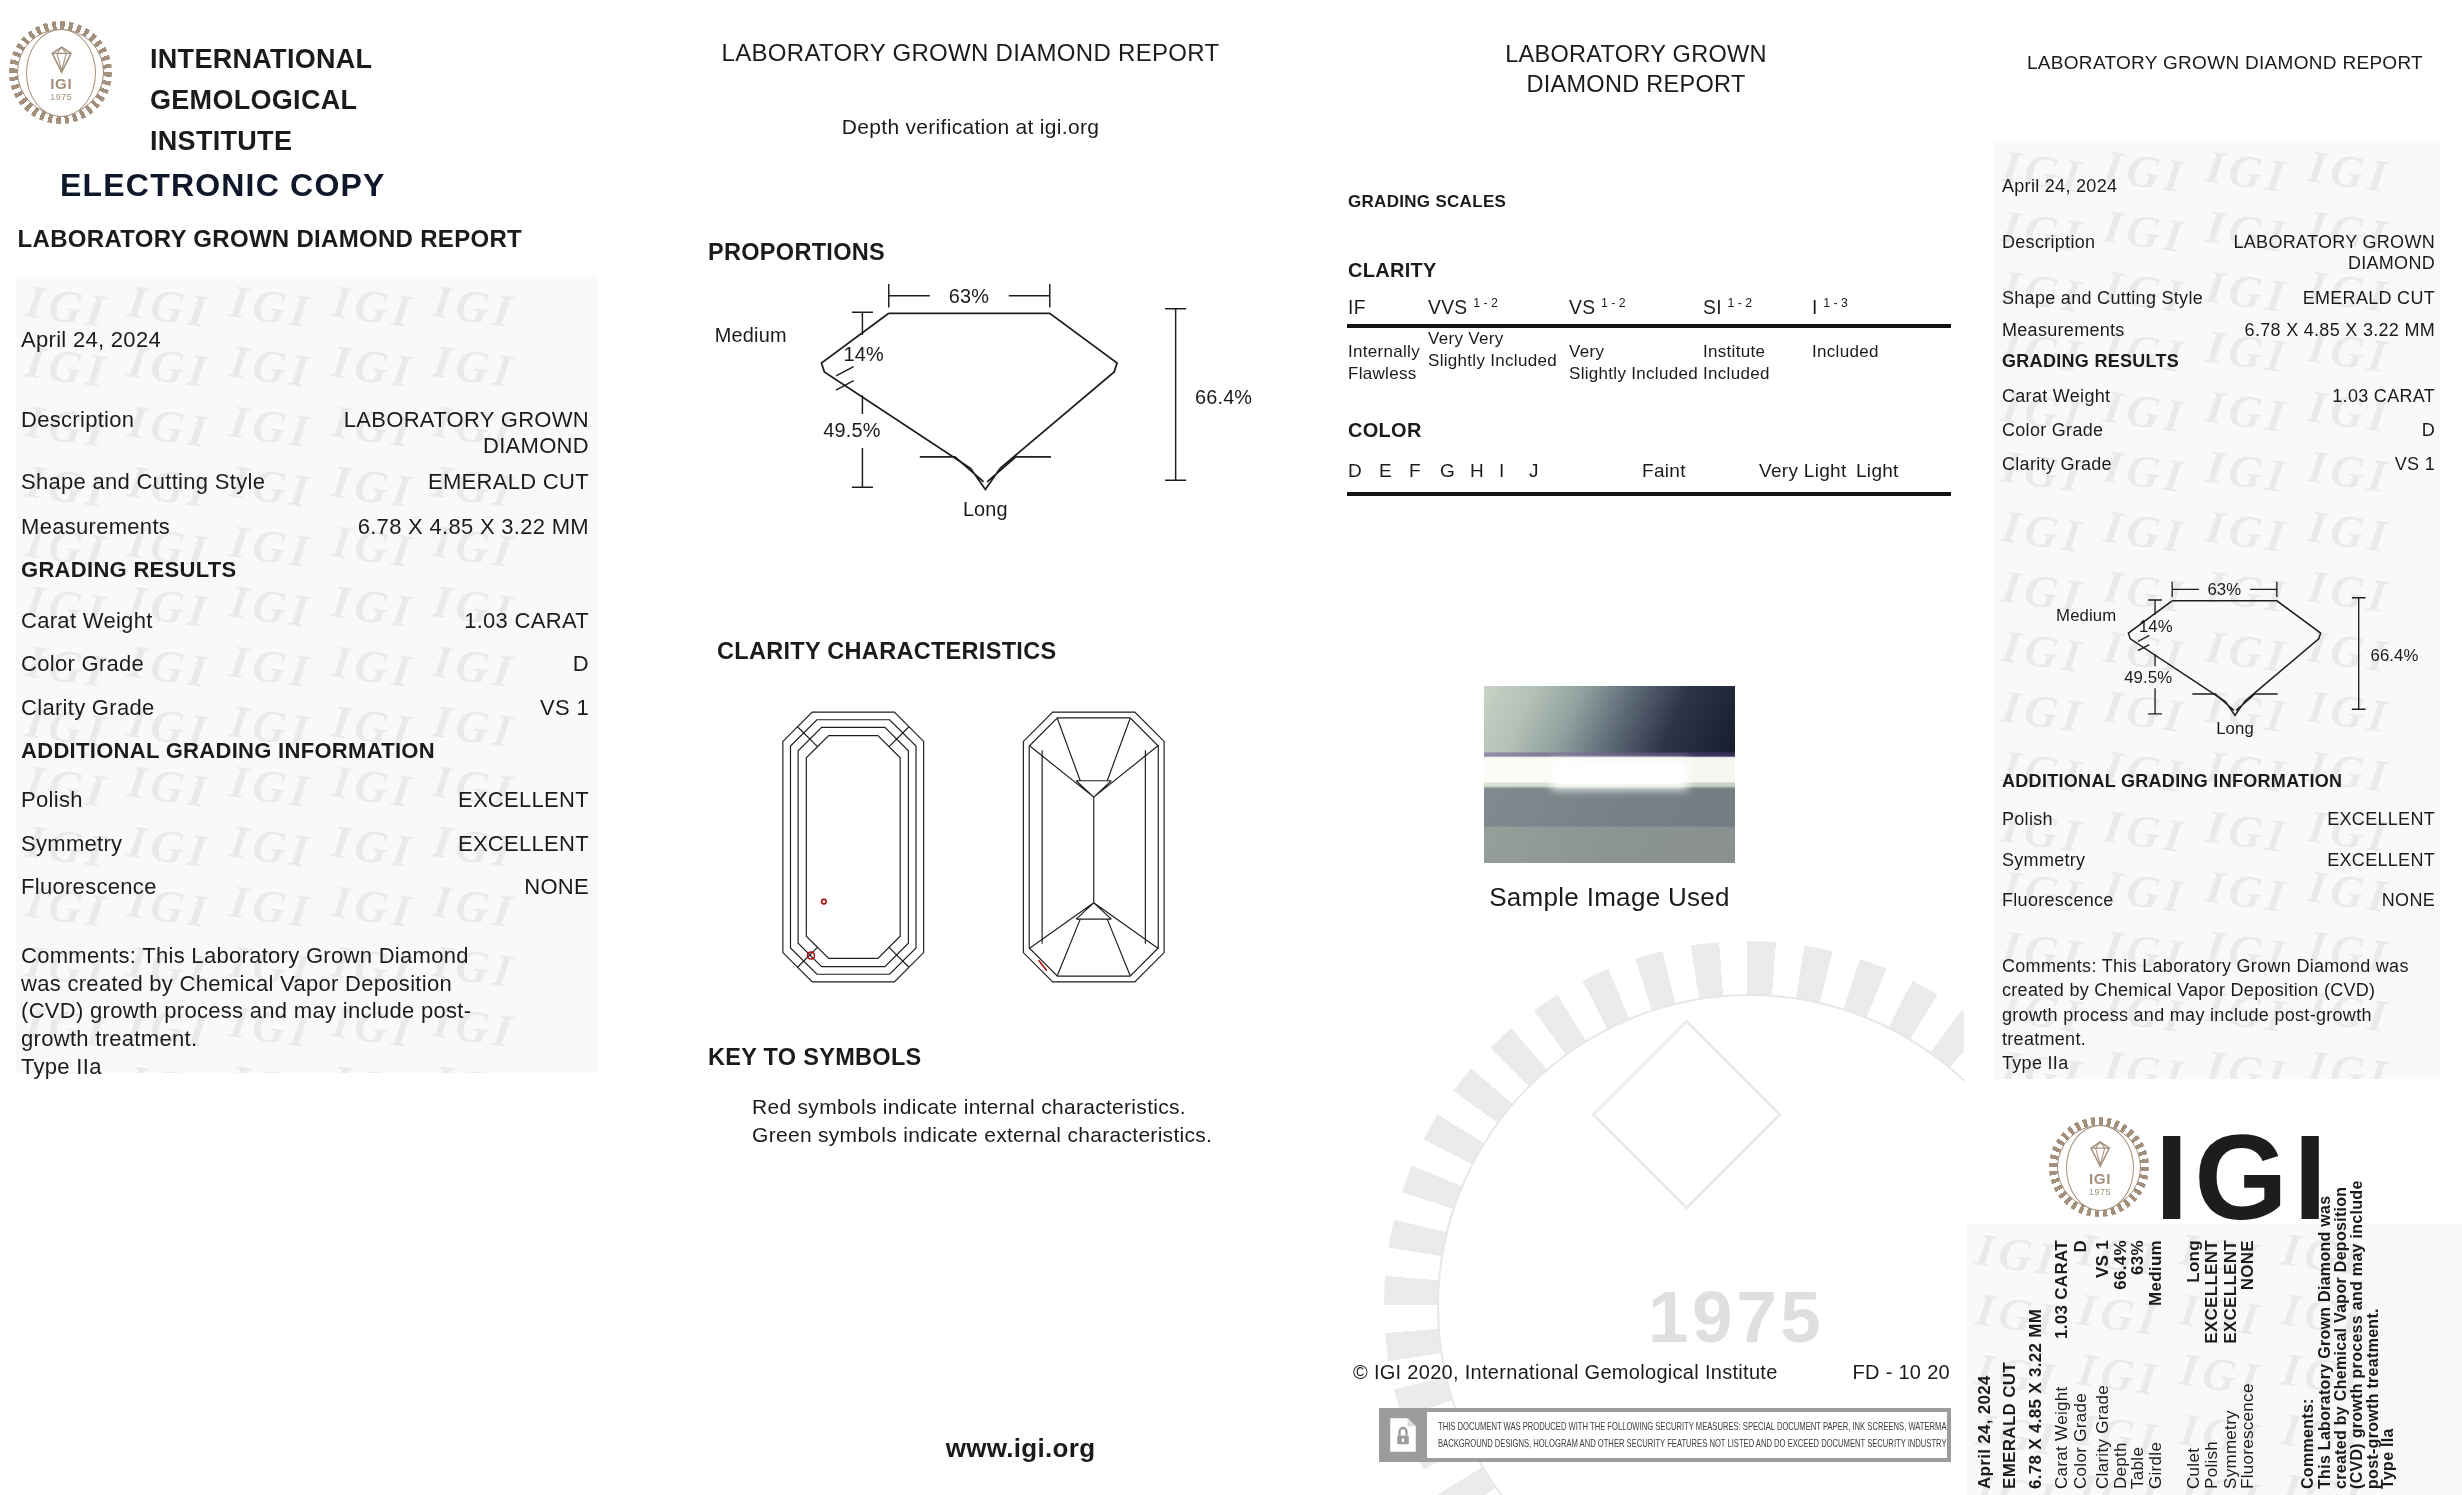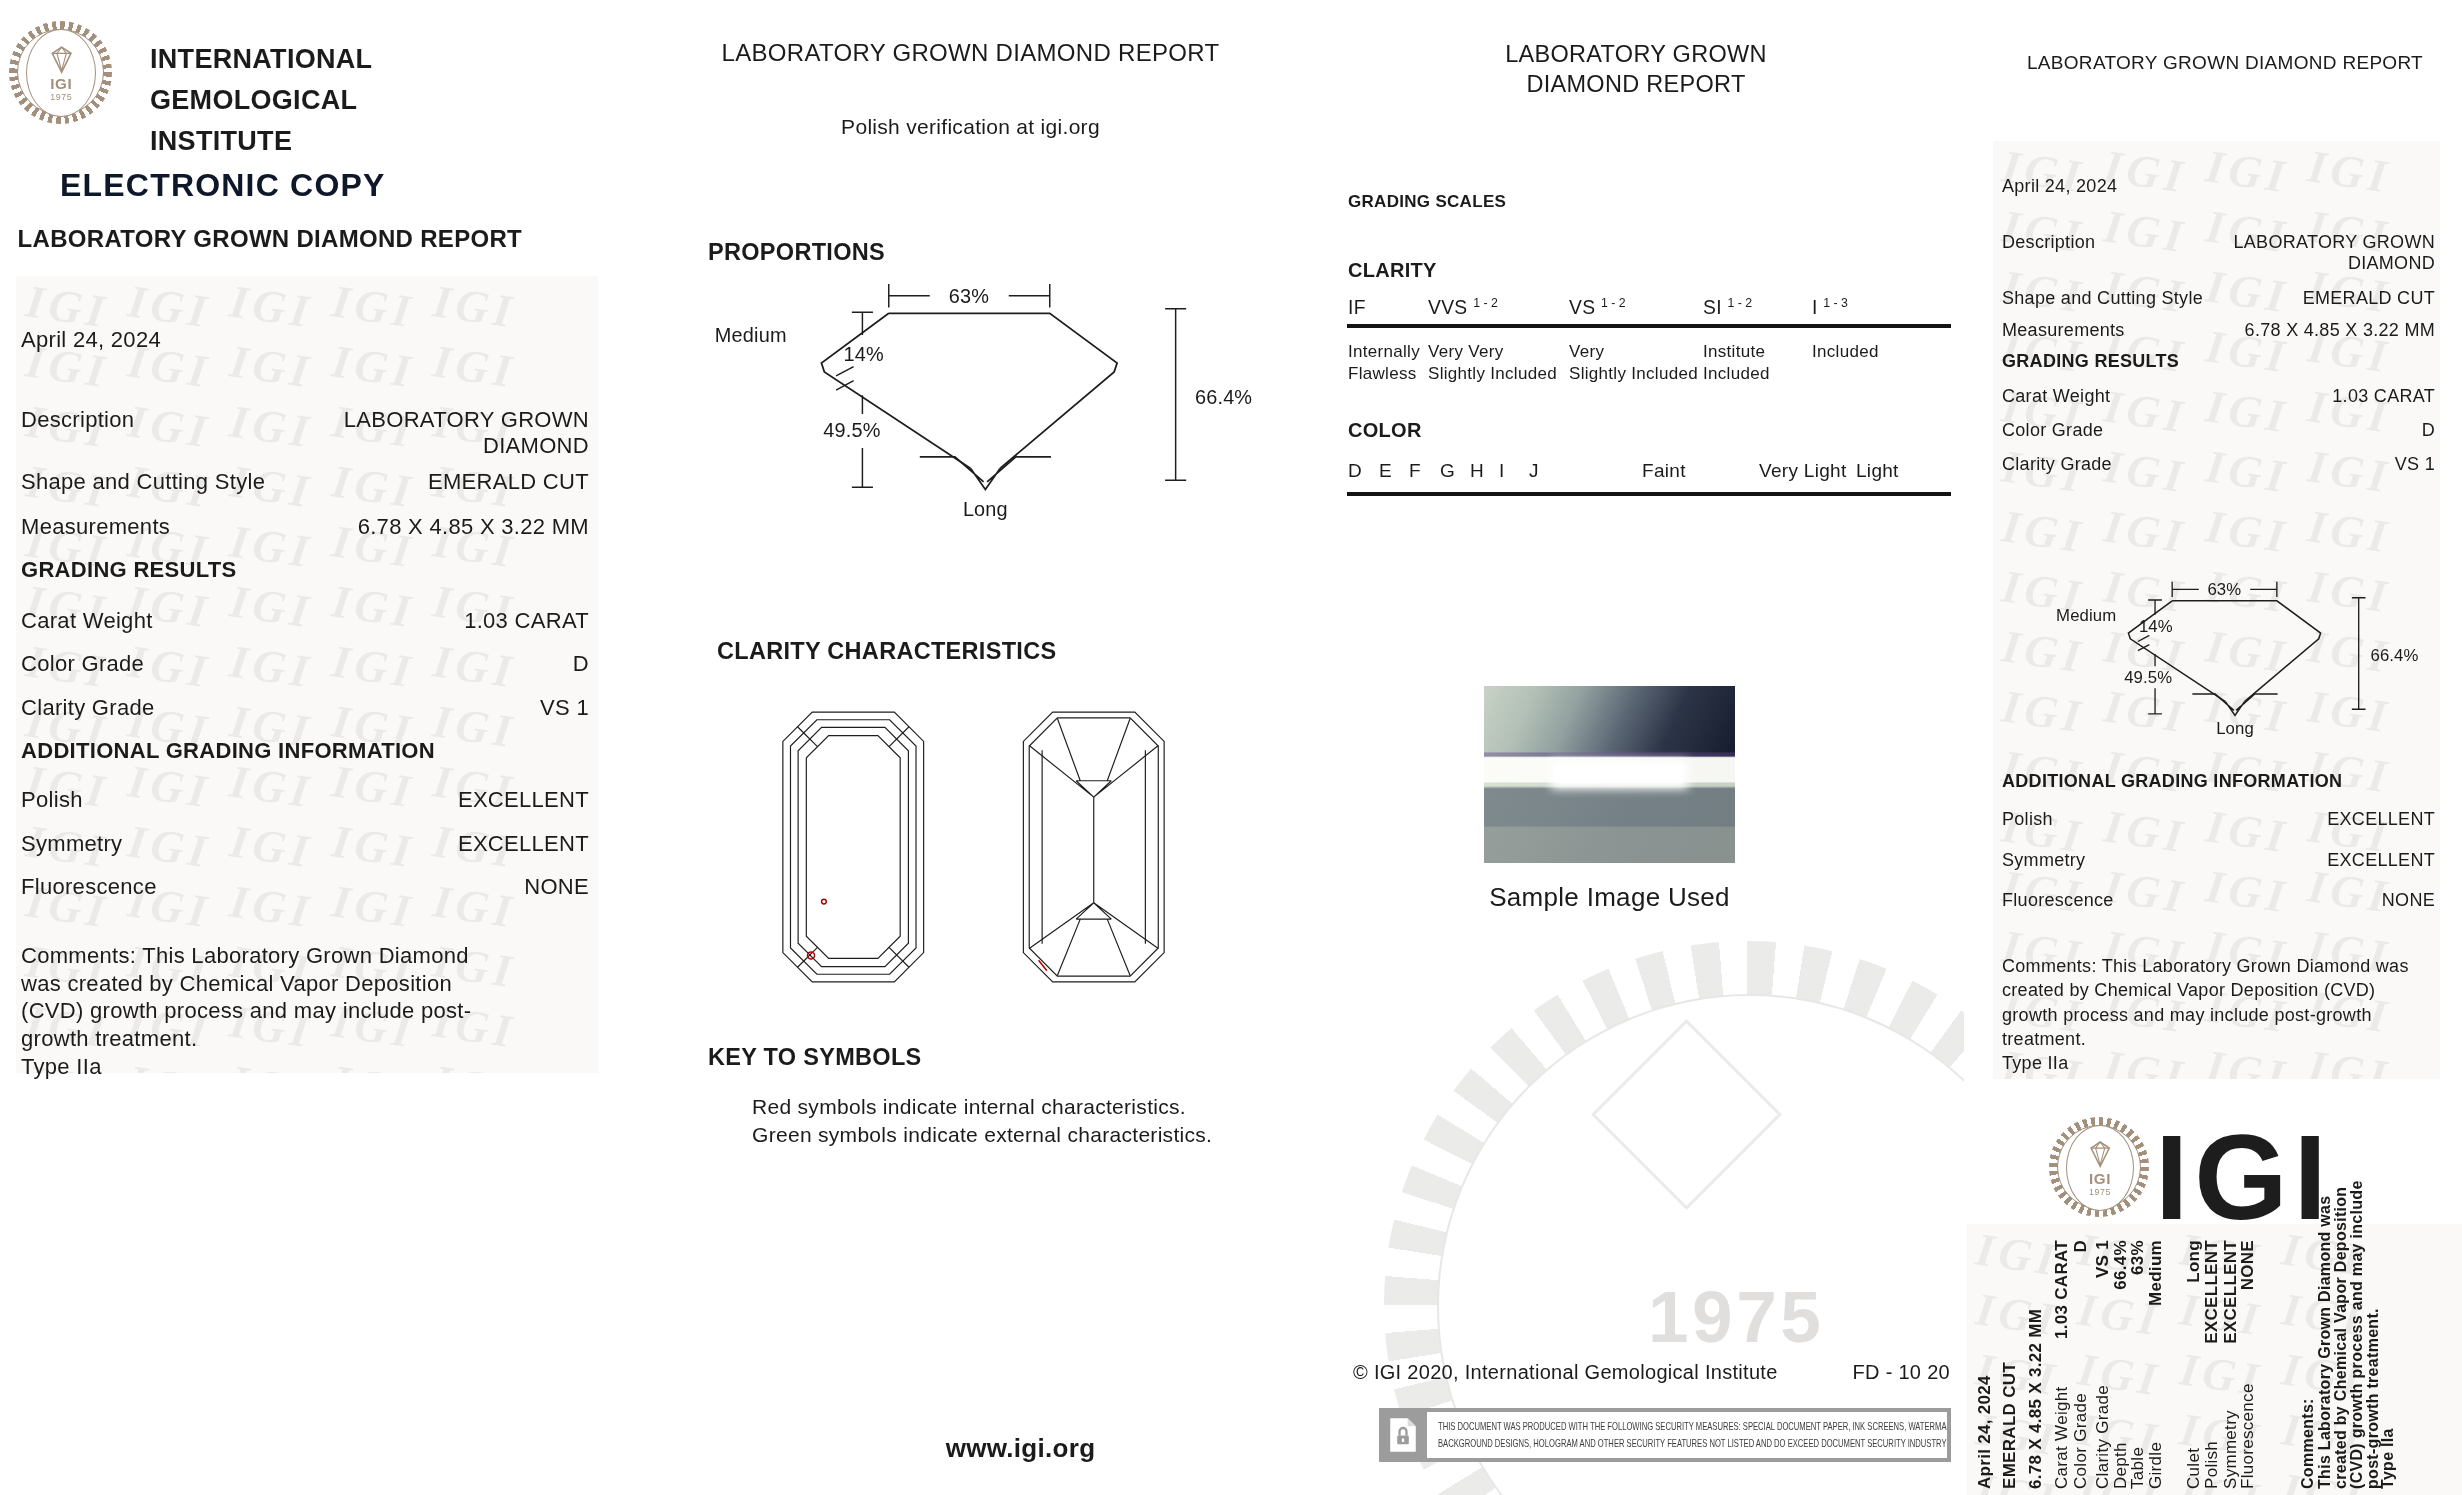--- a/index.html
+++ b/index.html
@@ -143,21 +143,21 @@
   </div>
 
   <div class="abs" style="left:21px;top:942px;width:481px;font-size:22px;line-height:1.26;z-index:2">
     <span>Comments:</span><span> This Laboratory Grown Diamond was created by Chemical Vapor Deposition (CVD) growth process and may include post-growth treatment.</span>
     <div>Type IIa</div>
   </div>
 </div>
 
 <div>
   <div class="abs ctr" style="left:692px;top:39px;width:557px;font-size:24px">LABORATORY GROWN DIAMOND REPORT</div>
-  <div class="abs ctr" style="left:692px;top:115px;width:557px;font-size:21px">Polish verification at igi.org</div>
+  <div class="abs ctr" style="left:692px;top:115px;width:557px;font-size:21px">Depth verification at igi.org</div>
 
   <div class="hd" style="left:708px;top:239px;font-size:23.5px">PROPORTIONS</div>
 
   <svg class="abs" style="left:704px;top:246px;z-index:2" width="592" height="363" viewBox="0 0 1010 620">
     <g fill="none" stroke="#1e1e1e" stroke-width="3">
       <path d="M315,115 H590 L705,200 L700,215 L505,380 M315,115 L200,200 L205,215 L455,380"></path>
       <path d="M368,360 H428 L477,403 M592,360 H532 L483,403 M455,380 L480,416 L505,380"></path>
     </g>
     <g fill="none" stroke="#1e1e1e" stroke-width="2.5">
       <path d="M315,65 V105 M315,85 H385 M520,85 H590 M590,65 V105"></path>
@@ -226,21 +226,21 @@
     <span>SI</span> <sup>1 - 2</sup></div>
   <div class="gr" style="left:1812px;top:296px">
     <span>I</span> <sup>1 - 3</sup></div>
 
   <div class="thick" style="left:1347px;top:324px;width:604px"></div>
 
   <div class="cell" style="left:1348px;top:341px">
     <div>Internally</div>
     <div>Flawless</div>
     </div>
-  <div class="cell" style="left:1428px;top:341px">
+  <div class="cell" style="left:1428px;top:328px">
     <div>Very Very</div>
     <div>Slightly Included</div>
     </div>
   <div class="cell" style="left:1569px;top:341px">
     <div>Very</div>
     <div>Slightly Included</div>
     </div>
   <div class="cell" style="left:1703px;top:341px">
     <div>Institute</div>
     <div>Included</div>

